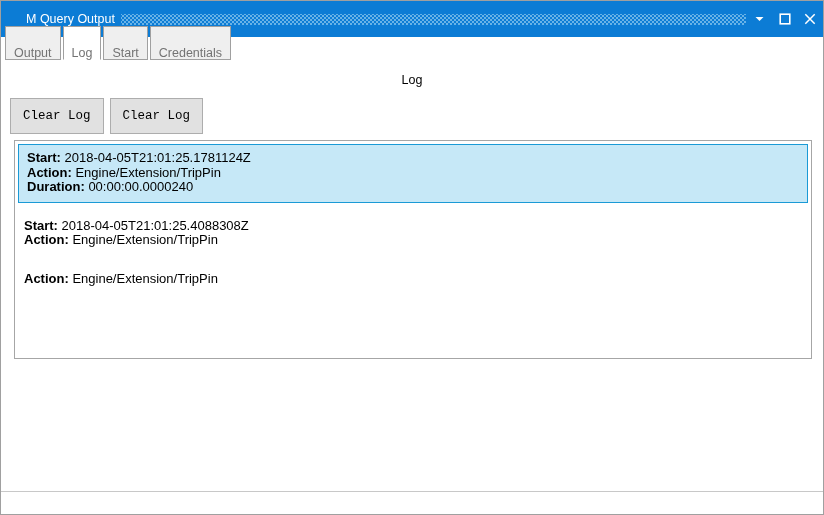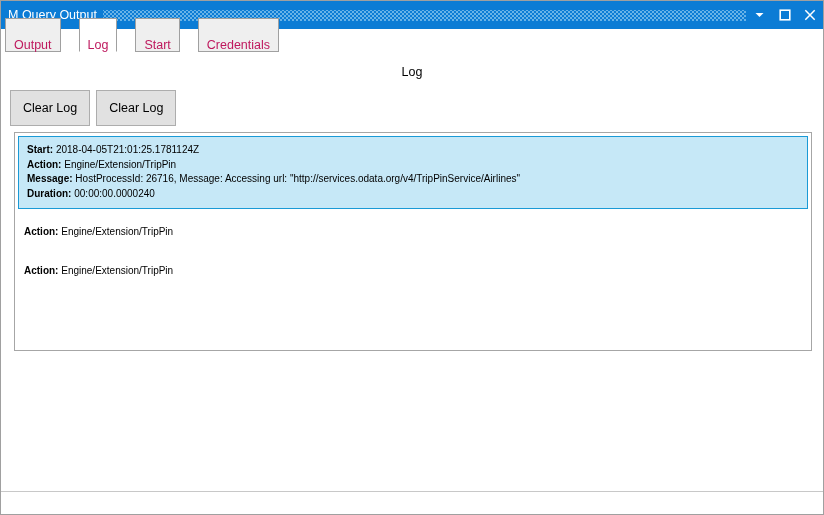--- a/index.html
+++ b/index.html
@@ -23,26 +23,26 @@
     height: 515px;
     box-sizing: border-box;
     background: #ffffff;
     border: 1px solid #a0a0a0;
     display: flex;
     flex-direction: column;
   }
 
   
   .titlebar {
-    height: 28px;
+    height: 36px;
     background: #0c7cd5;
     display: flex;
     align-items: center;
     flex: none;
-    padding-left: 7px;
+    padding-left: 25px;
     box-sizing: border-box;
   }
   .title-text {
     color: #ffffff;
     font-size: 12.5px;
     line-height: 20px;
     white-space: nowrap;
     flex: none;
   }
   .title-grip {
@@ -87,26 +87,26 @@
     content: "";
     position: absolute;
     left: 0; right: 0; bottom: 0;
     height: 1px;
     background: #ffffff;
   }
   .tab {
     height: 21px;
     line-height: 21px;
     padding: 16px 8px;
-    margin-right: 18px;
+    margin-right: 2px;
     box-sizing: border-box;
     border: 1px solid #a0a0a0;
     background: #efefef;
     font-size: 12.5px;
-    color: #be185d;
+    color: #737373;
     position: relative;
     white-space: nowrap;
     z-index: 1;
   }
   .tab.selected {
     background: #ffffff;
     border-bottom-color: #ffffff;
     height: 22px;
     line-height: 21px;
     z-index: 2;
@@ -137,21 +137,21 @@
     display: flex;
     gap: 6px;
   }
   .btn {
     min-width: 68px;
     height: 36px;
     box-sizing: border-box;
     background: #e1e1e1;
     border: 1px solid #adadad;
     color: #000000;
-    font-family: Liberation Sans, sans-serif;
+    font-family: Liberation Mono, monospace;
     font-size: 12.5px;
     padding: 0 12px;
     cursor: default;
   }
 
   
   .log-panel {
     position: absolute;
     left: 13px;
     top: 80px;
@@ -165,21 +165,21 @@
   .log-list {
     padding: 0;
     margin: 0;
     list-style: none;
   }
   .log-entry {
     box-sizing: border-box;
     padding: 6px 8px 7px 8px;
     border: 1px solid transparent;
     line-height: 14.6px;
-    font-size: 10px;
+    font-size: 13px;
   }
   .log-entry.selected {
     background: #c6e8f7;
     border: 1px solid #1a9ad6;
     margin: 3px 3px 0 3px;
   }
   .log-entry .row {
     white-space: nowrap;
   }
   .log-entry .k {
@@ -239,25 +239,25 @@
     <div class="toolbar">
       <button class="btn">Clear Log</button>
       <button class="btn">Clear Log</button>
     </div>
 
     <div class="log-panel">
       <div class="log-list" id="log-list">
           <div class="log-entry selected">
             <div class="row"><span class="k">Start:</span><span class="v"> 2018-04-05T21:01:25.1781124Z</span></div>
             <div class="row"><span class="k">Action:</span><span class="v"> Engine/Extension/TripPin</span></div>
-            <div class="row"><span class="k">Message:</span><span class="v"> HostProcessId: 26716, Message: Accessing url: "http://services.odata.org/v4/TripPinService/Airlines"</span></div>
             <div class="row"><span class="k">Duration:</span><span class="v"> 00:00:00.0000240</span></div>
           </div>
           <div class="entry-gap"></div>
           <div class="log-entry">
+            <div class="row"><span class="k">Start:</span><span class="v"> 2018-04-05T21:01:25.4088308Z</span></div>
             <div class="row"><span class="k">Action:</span><span class="v"> Engine/Extension/TripPin</span></div>
           </div>
           <div class="entry-gap"></div>
           <div class="log-entry">
             <div class="row"><span class="k">Action:</span><span class="v"> Engine/Extension/TripPin</span></div>
           </div>
         </div>
     </div>
 
   </div>

